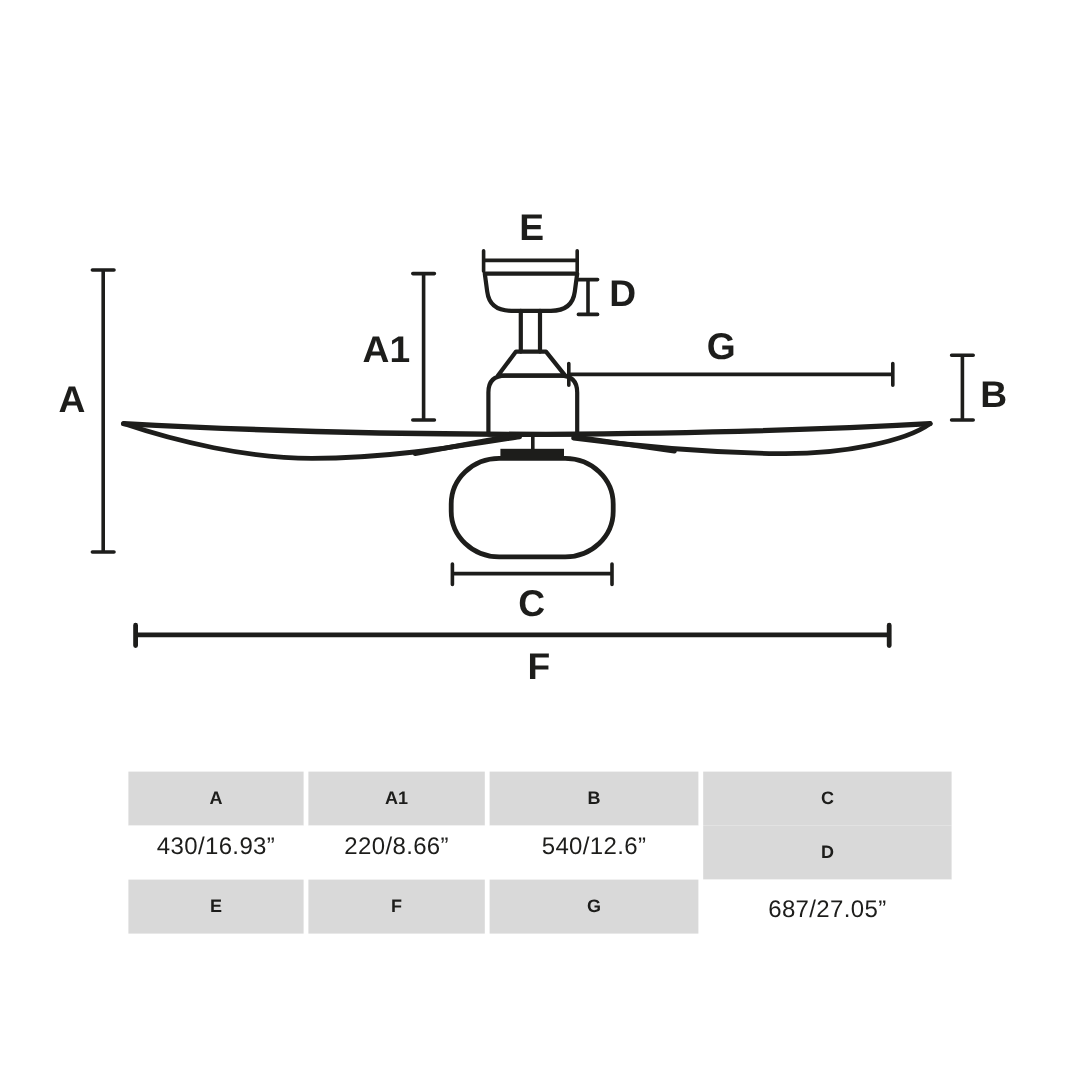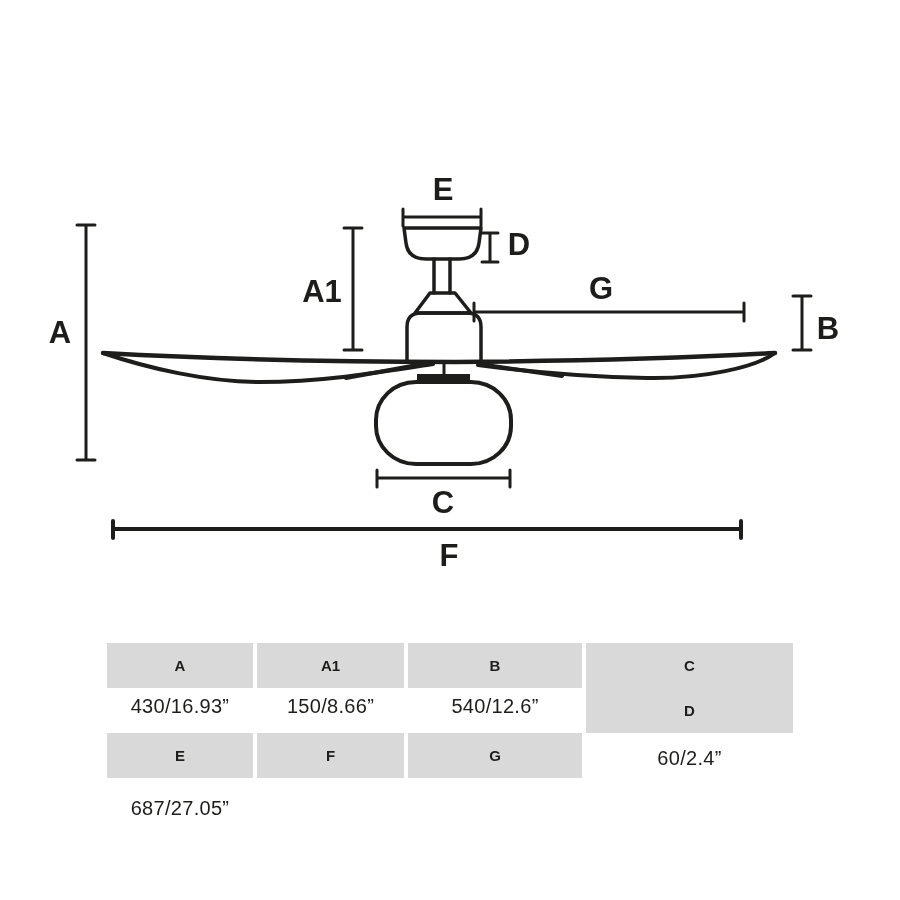--- a/index.html
+++ b/index.html
@@ -128,25 +128,24 @@
   </svg>
 
   <div class="spec-table">
 
     <div class="hcell">A</div>
     <div class="hcell">A1</div>
     <div class="hcell">B</div>
     <div class="hcell">C</div>
 
     <div class="vcell">430/16.93”</div>
-    <div class="vcell">150/8.66”</div>
+    <div class="vcell">220/8.66”</div>
     <div class="vcell">540/12.6”</div>
 
     <div class="hcell">D</div>
     <div class="hcell">E</div>
     <div class="hcell">F</div>
     <div class="hcell">G</div>
 
-    <div class="vcell short">60/2.4”</div>
     <div class="vcell short">687/27.05”</div>
   </div>
 
 </div>
 
 </body></html>

